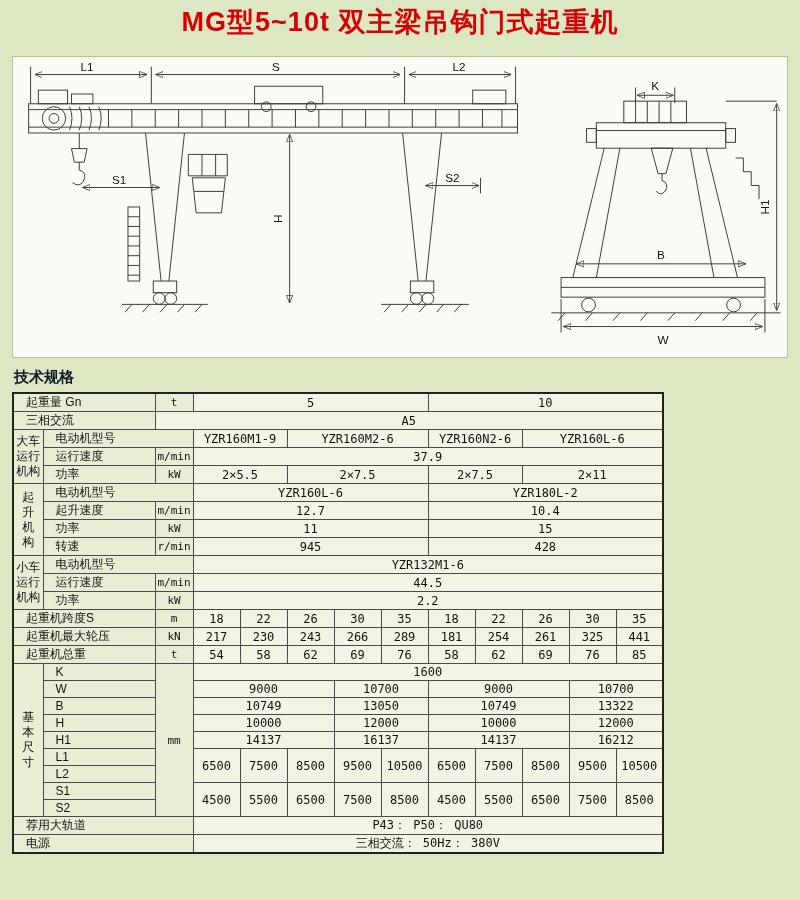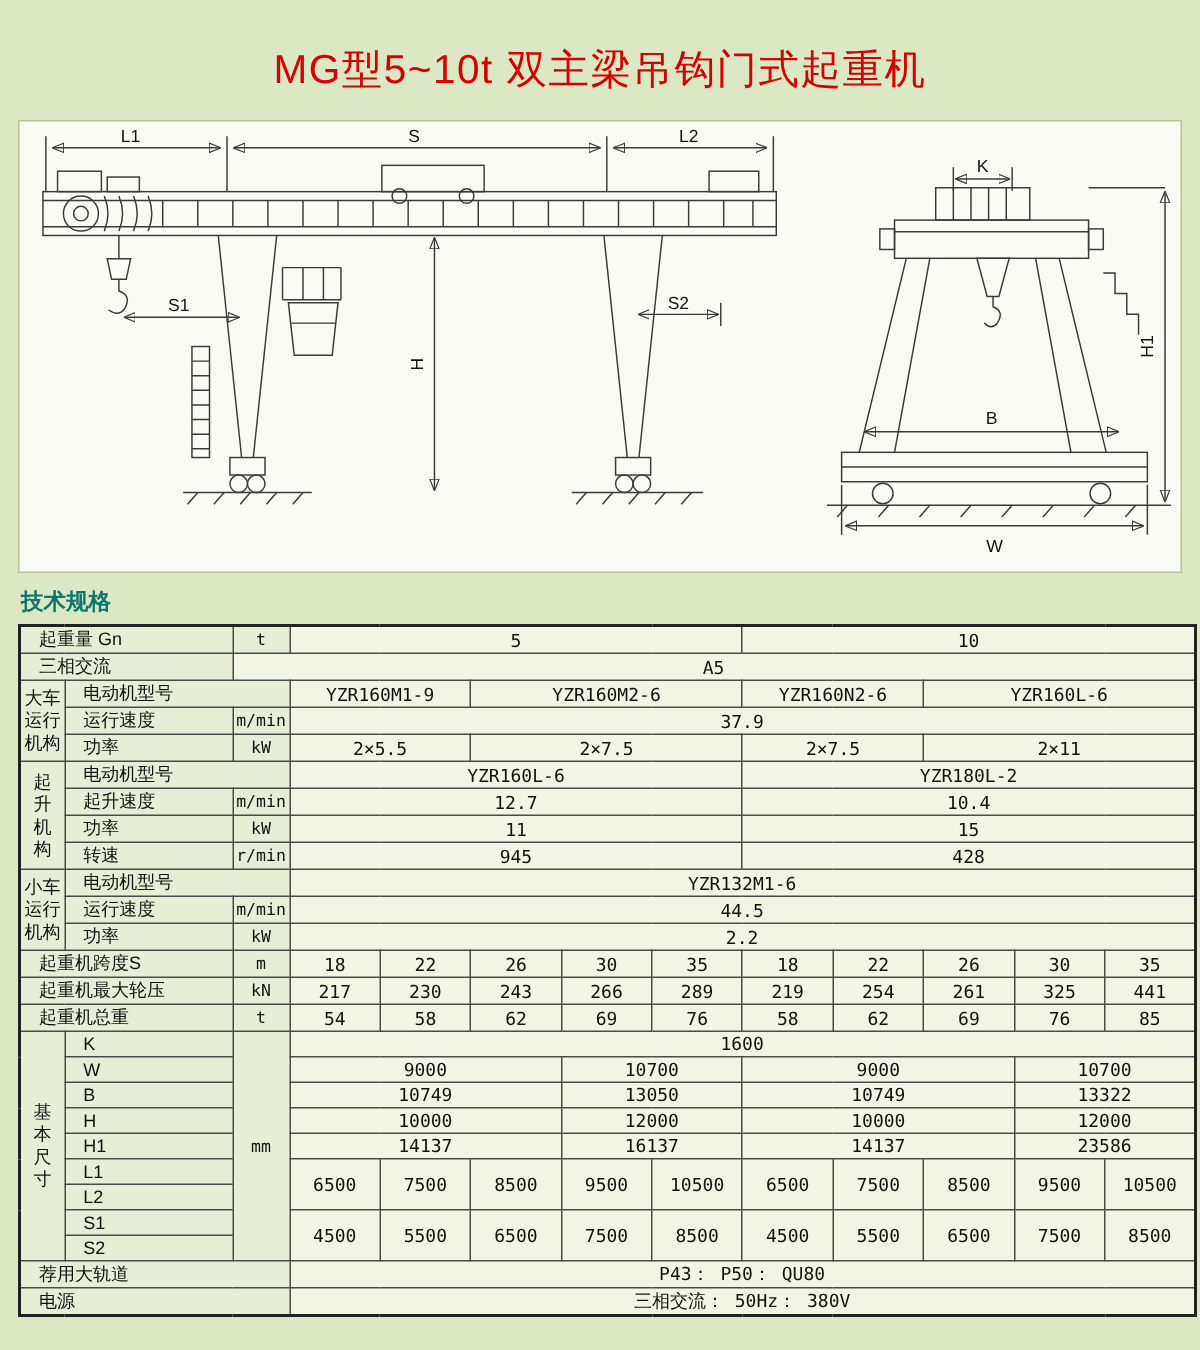--- a/index.html
+++ b/index.html
@@ -6,44 +6,44 @@
   html,body { width:800px; height:900px; }
   body {
     background:#dce8c3;
     font-family:"Liberation Sans", sans-serif;
     overflow:hidden;
   }
   .title {
     text-align:center;
     color:#d80000;
     font-size:27px;
-    font-weight:normal;
-    padding-top:28px;
+    font-weight:bold;
+    padding-top:4px;
     letter-spacing:1px;
   }
   .panel {
     margin:16px 12px 0 12px;
     height:302px;
     background:#fbfbf5;
     border:1px solid #b7c399;
     display:flex;
     align-items:center;
     justify-content:space-between;
     padding:2px 2px;
   }
   .heading {
-    color:#0f766e;
+    color:#0f172a;
     font-size:15px;
     font-weight:bold;
     margin:10px 0 5px 14px;
   }
   table.spec {
     border-collapse:collapse;
     table-layout:fixed;
-    width:786px;
+    width:652px;
     margin:0 12px;
     border:2px solid #222;
     background:#f2f5e6;
   }
   table.spec td {
     border:1px solid #4a4a4a;
     height:17px;
     text-align:center;
     font-size:12px;
     font-family:"DejaVu Sans Mono", monospace;
@@ -305,21 +305,21 @@
         <td>35</td>
       </tr>
       <tr>
         <td colspan="2" class="lab">起重机最大轮压</td>
         <td class="unit">kN</td>
         <td>217</td>
         <td>230</td>
         <td>243</td>
         <td>266</td>
         <td>289</td>
-        <td>219</td>
+        <td>181</td>
         <td>254</td>
         <td>261</td>
         <td>325</td>
         <td>441</td>
       </tr>
       <tr>
         <td colspan="2" class="lab">起重机总重</td>
         <td class="unit">t</td>
         <td>54</td>
         <td>58</td>
@@ -360,21 +360,21 @@
         <td colspan="3">10000</td>
         <td colspan="2">12000</td>
         <td colspan="3">10000</td>
         <td colspan="2">12000</td>
       </tr>
       <tr>
         <td class="lab">H1</td>
         <td colspan="3">14137</td>
         <td colspan="2">16137</td>
         <td colspan="3">14137</td>
-        <td colspan="2">23586</td>
+        <td colspan="2">16212</td>
       </tr>
       <tr>
         <td class="lab">L1</td>
         <td rowspan="2">6500</td>
         <td rowspan="2">7500</td>
         <td rowspan="2">8500</td>
         <td rowspan="2">9500</td>
         <td rowspan="2">10500</td>
         <td rowspan="2">6500</td>
         <td rowspan="2">7500</td>

